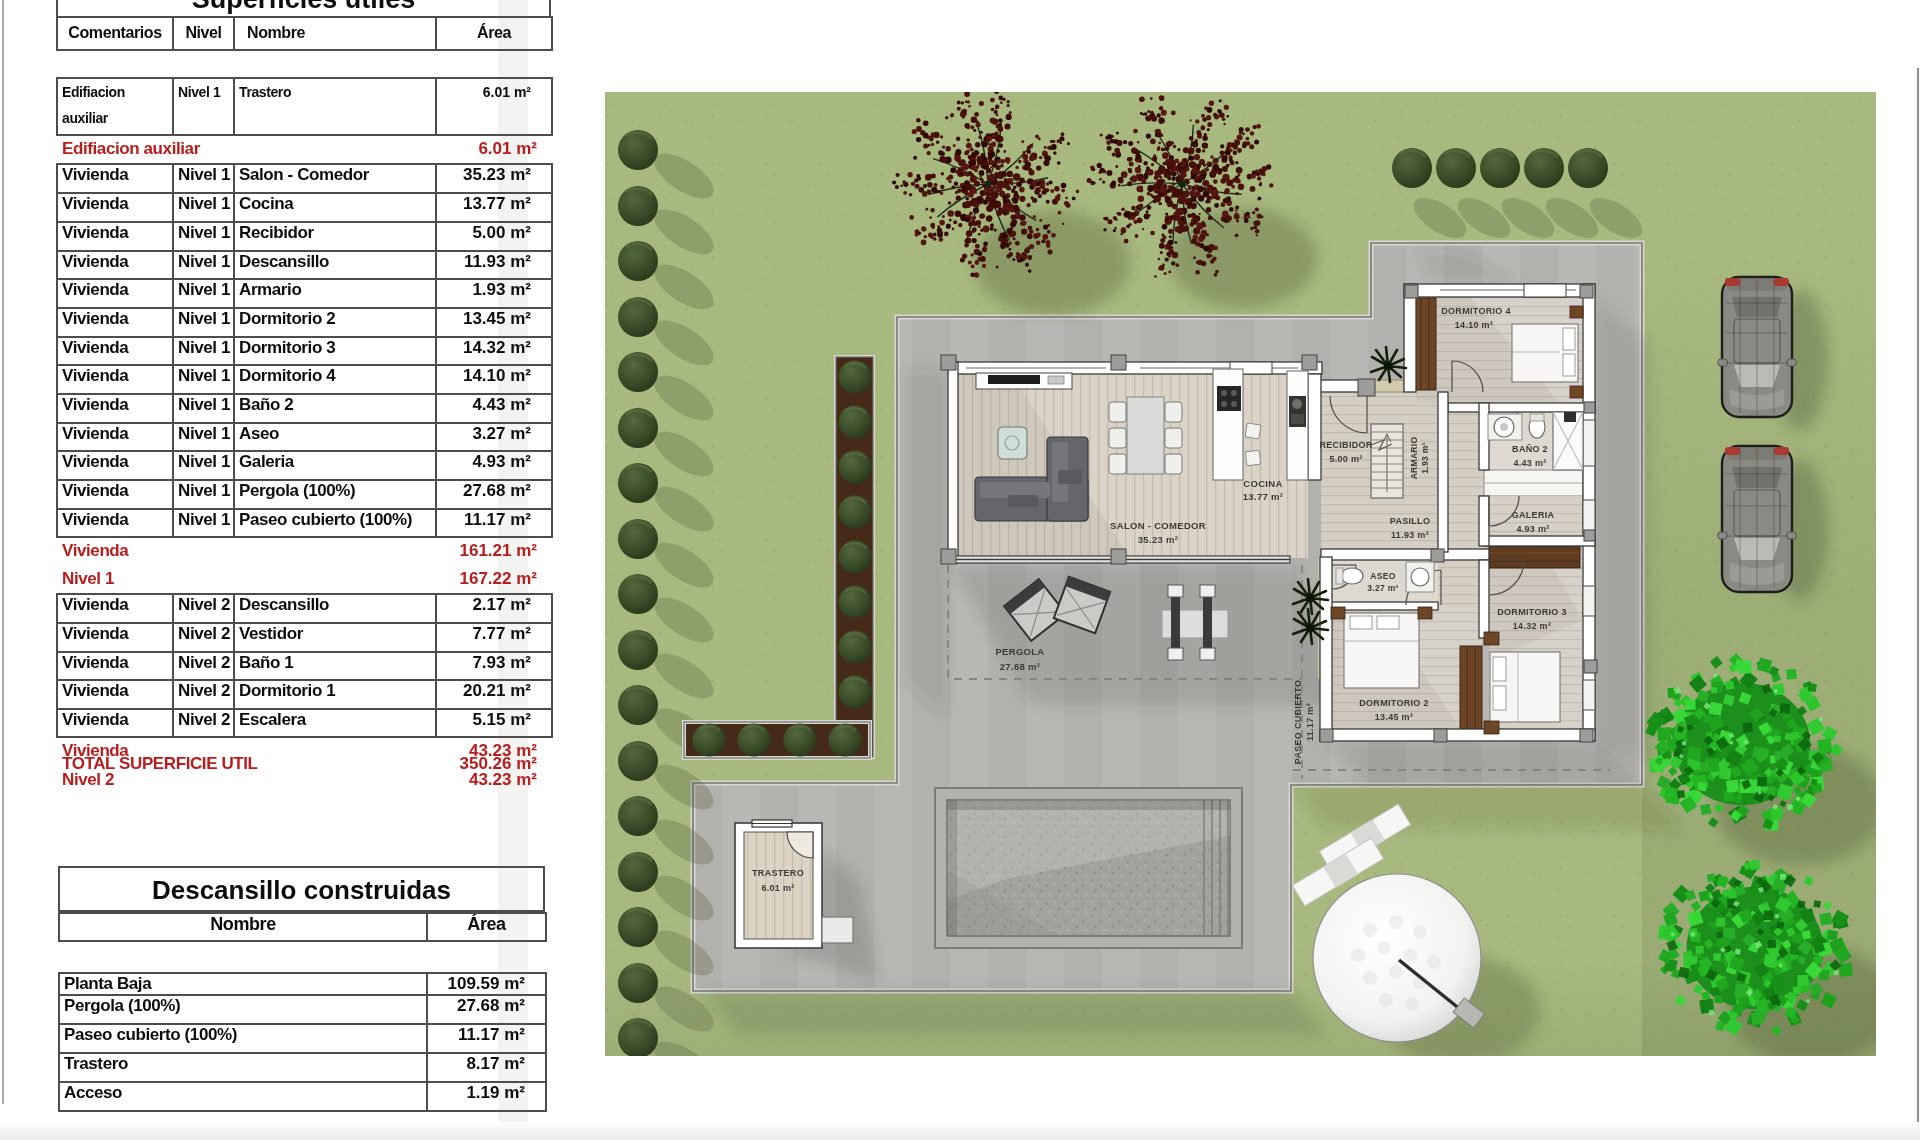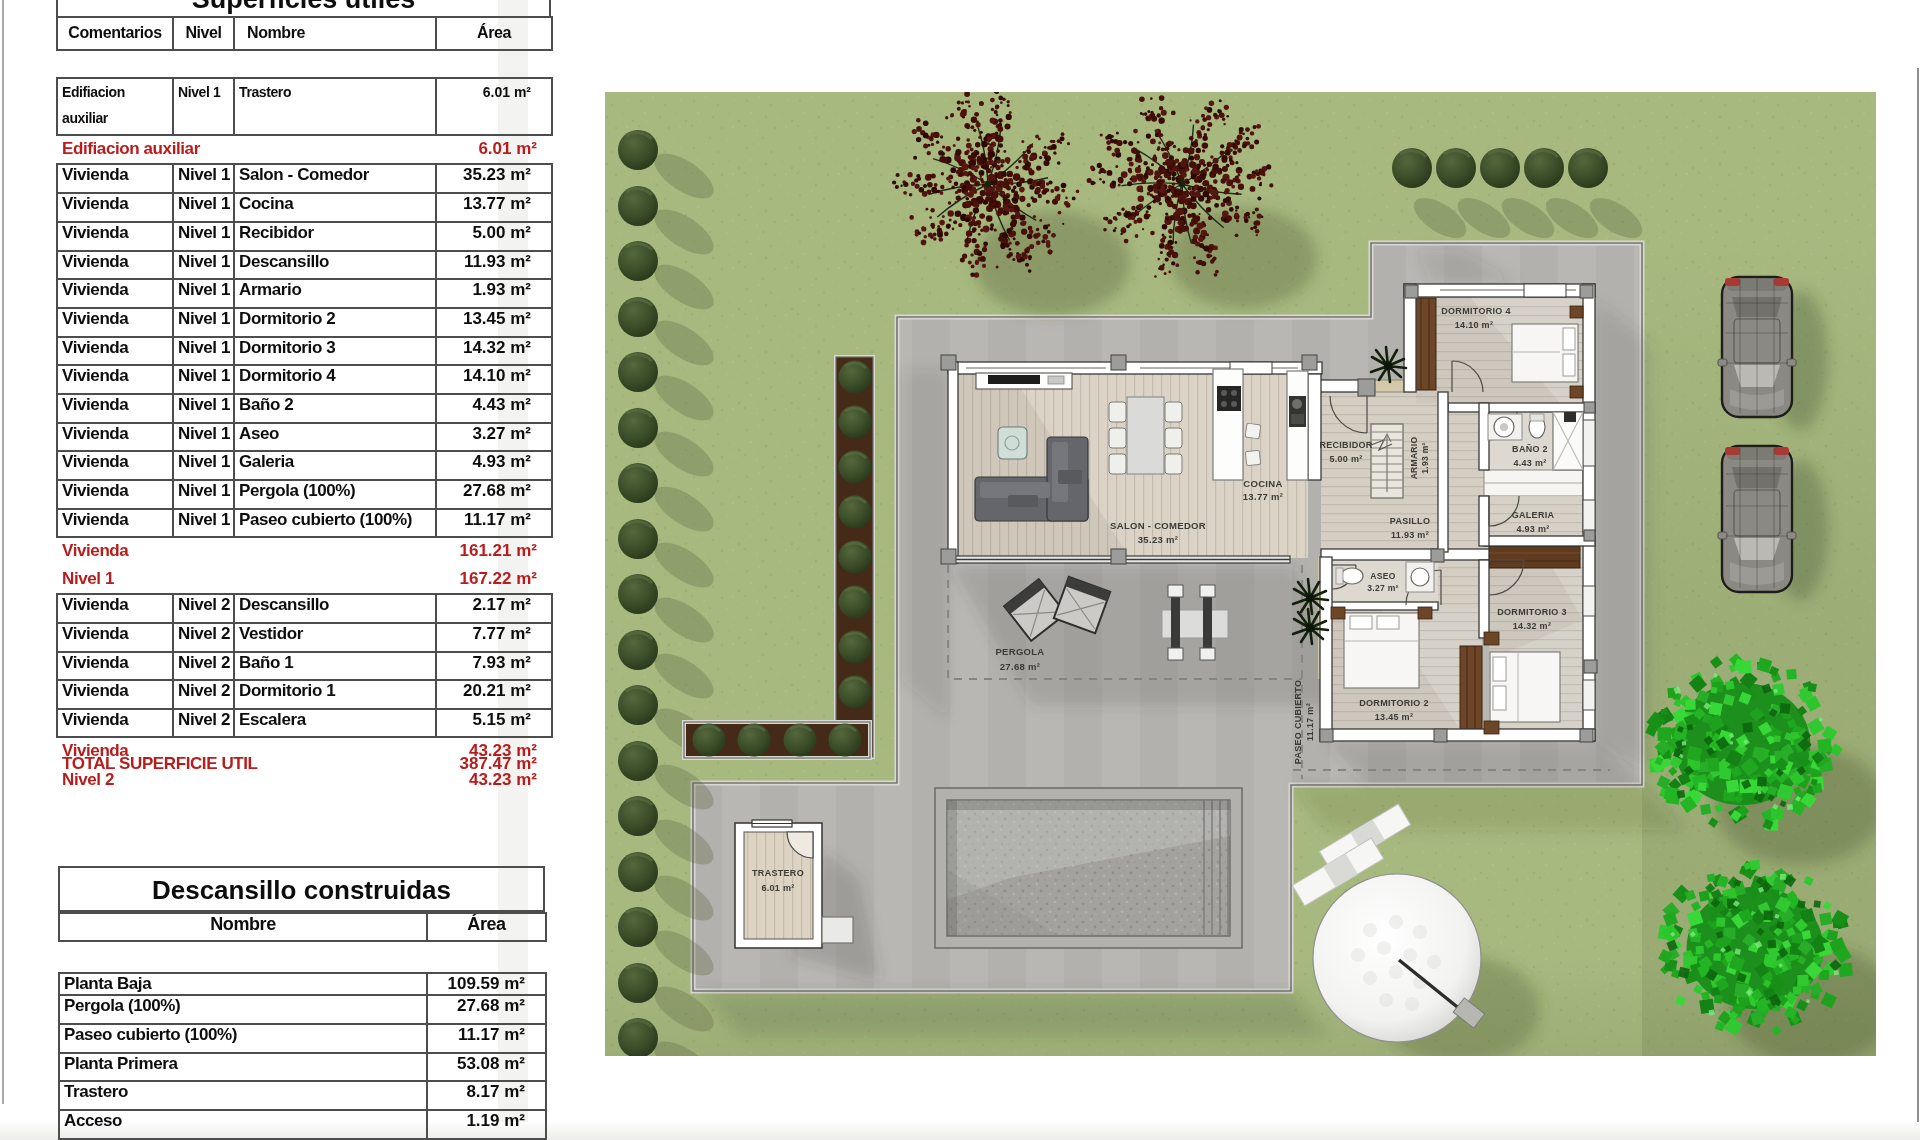--- a/index.html
+++ b/index.html
@@ -188,21 +188,21 @@
         <td>Vivienda</td>
         <td>Nivel 2</td>
         <td>Escalera</td>
         <td class="a">5.15 m²</td>
       </tr>
 </tbody>
   </table>
 
 <div class="sumrow" style="left:56px;top:736px;width:495px;height:29px;font-size:17px;line-height:29px;"><span style="margin-left:6px;">Vivienda</span><span class="v">43.23 m²</span></div>
 <div class="sumrow" style="left:56px;top:765px;width:495px;height:29px;font-size:17px;line-height:29px;"><span style="margin-left:6px;">Nivel 2</span><span class="v">43.23 m²</span></div>
-<div class="sumrow" style="left:56px;top:750px;width:495px;height:28px;font-size:17px;line-height:28px;"><span style="margin-left:6px;">TOTAL SUPERFICIE UTIL</span><span class="v">387.47 m²</span></div>
+<div class="sumrow" style="left:56px;top:750px;width:495px;height:28px;font-size:17px;line-height:28px;"><span style="margin-left:6px;">TOTAL SUPERFICIE UTIL</span><span class="v">350.26 m²</span></div>
 
 <div class="abs" style="left:58px;top:866px;width:483px;height:42px;border:2px solid #4d4d4d;font-weight:bold;font-size:26px;color:#0d0d0d;text-align:center;line-height:44px;">Descansillo construidas</div>
 
 <table class="grid" style="left:58px;top:912px;width:487px;font-size:18px;">
 <colgroup>
       <col style="width:368px">
       <col style="width:119px">
     </colgroup>
 <tbody>
       <tr style="height:28px;">
@@ -222,24 +222,20 @@
         <td>Planta Baja</td>
         <td class="a">109.59 m²</td>
       </tr>
 <tr style="height:29px;">
         <td>Pergola (100%)</td>
         <td class="a">27.68 m²</td>
       </tr>
 <tr style="height:29px;">
         <td>Paseo cubierto (100%)</td>
         <td class="a">11.17 m²</td>
-      </tr>
-<tr style="height:28px;">
-        <td>Planta Primera</td>
-        <td class="a">53.08 m²</td>
       </tr>
 <tr style="height:29px;">
         <td>Trastero</td>
         <td class="a">8.17 m²</td>
       </tr>
 <tr style="height:29px;">
         <td>Acceso</td>
         <td class="a">1.19 m²</td>
       </tr>
 </tbody>

